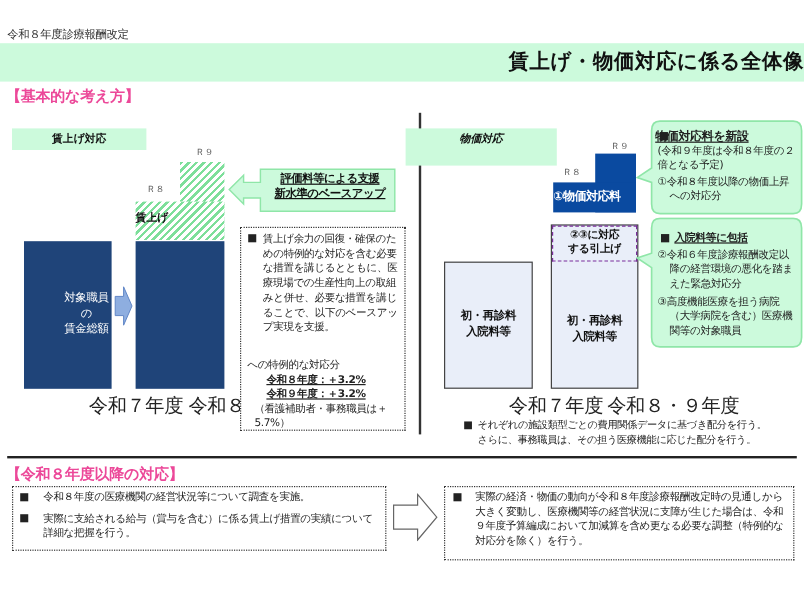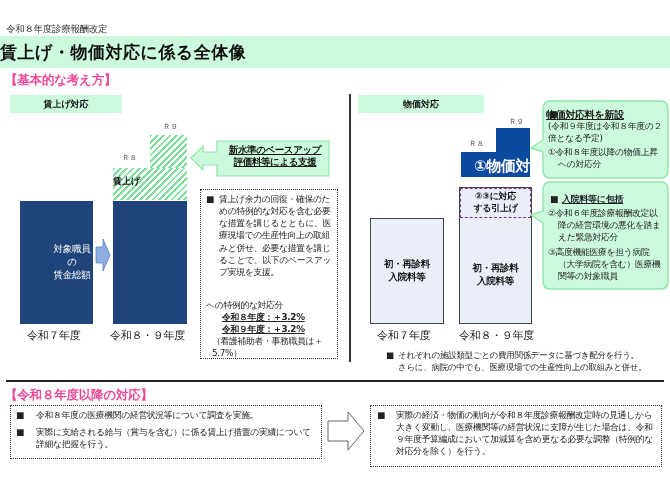--- a/index.html
+++ b/index.html
@@ -2,38 +2,38 @@
 <html><head>
 <meta charset="utf-8">
 <style>
   * { box-sizing: border-box; margin: 0; padding: 0; }
   html, body { width: 670px; height: 500px; background: #ffffff; overflow: hidden; }
   body { position: relative; font-family: "DejaVu Sans", "Liberation Sans", sans-serif; color: #222; }
   .abs { position: absolute; }
 
   .topline { left: 6px; top: 23px; font-size: 9.5px; color: #333; letter-spacing: -0.3px; }
   .title-bar { left: 0; top: 36px; width: 670px; height: 32px; background: #ccfadc; }
-  .title-text { left: 0; top: 36px; width: 670px; height: 32px; text-align: left; line-height: 32px; font-size: 17px; font-weight: bold; color: #111; letter-spacing: 0.5px; }
+  .title-text { left: 0; top: 36px; width: 670px; height: 32px; text-align: right; line-height: 32px; font-size: 17px; font-weight: bold; color: #111; letter-spacing: 0.5px; }
 
   .sec-heading { font-size: 12.5px; font-weight: bold; color: #ec4899; letter-spacing: -0.2px; }
 
-  .pill { background: #ccfadc; font-size: 9px; font-weight: bold; text-align: center; color: #111; }
+  .pill { background: #ccfadc; font-size: 9px; font-weight: bold; text-align: center; color: #111; margin-top: 12px; }
 
   .navy { background: #1f4479; }
   .blue { background: #0a4aa0; }
   .light { background: #e9eef9; border: 1.5px solid #444; }
 
   .bar-text { color: #fff; font-size: 9.5px; text-align: center; line-height: 1.35; letter-spacing: -0.3px; padding-left: 31px; }
   .dark-text { color: #111; font-size: 9.5px; font-weight: bold; text-align: center; line-height: 1.35; letter-spacing: -0.3px; }
 
   .hatch {
     background-image: repeating-linear-gradient(135deg, #7ddf9a 0 2px, #ffffff 2px 4.5px);
   }
 
-  .year-label { font-size: 11px; color: #222; letter-spacing: -0.3px; white-space: nowrap; }
+  .year-label { font-size: 16px; color: #222; letter-spacing: -0.3px; white-space: nowrap; margin-left: 47px; }
   .rlabel { font-size: 7.5px; color: #555; }
 
   .dotted-box { border: 1.2px dotted #333; background: #fff; }
   .small-text { font-size: 8.8px; line-height: 1.38; color: #222; letter-spacing: -0.3px; }
   .u-bold { font-weight: bold; text-decoration: underline; }
 
   .vline { background: #333; }
   .hline { background: #222; }
 </style>
 </head>
@@ -63,42 +63,42 @@
   <polygon points="1,9 8,9 8,1 15,17 8,33 8,25 1,25" fill="#8eaee0" stroke="#5c83c4" stroke-width="0.8"></polygon>
 </svg>
 
 <div class="abs year-label" style="left:27px; top:328px;">令和７年度</div>
 <div class="abs year-label" style="left:110px; top:328px;">令和８・９年度</div>
 
 <svg class="abs" style="left:190px; top:140px;" width="140" height="37" viewBox="0 0 140 37">
   <polygon points="1,18 13,6 13,12 27,12 27,1 139,1 139,36 27,36 27,25 13,25 13,30" fill="#ccfadc" stroke="#8fe6a8" stroke-width="1.2"></polygon>
 </svg>
 <div class="abs" style="left:220px; top:144px; width:110px; font-size:9.5px; font-weight:bold; text-decoration:underline; line-height:1.3; color:#111; text-align:center; letter-spacing:-0.4px;">
+  <div>評価料等による支援</div>
   <div>新水準のベースアップ</div>
-  <div>評価料等による支援</div>
 </div>
 
 <div class="abs dotted-box" style="left:200px; top:189px; width:138px; height:170px;"></div>
 <div class="abs small-text" style="left:206px; top:193px; width:10px;">■</div>
 <div class="abs small-text" style="left:219px; top:193px; width:116px;font-family:Liberation Serif, serif;">賃上げ余力の回復・確保のための特例的な対応を含む必要な措置を講じるとともに、医療現場での生産性向上の取組みと併せ、必要な措置を講じることで、以下のベースアップ実現を支援。</div>
 <div class="abs small-text" style="left:206px; top:299px; width:130px;">への特例的な対応分</div>
 <div class="abs small-text u-bold" style="left:222px; top:311px;">令和８年度：＋3.2%</div>
 <div class="abs small-text u-bold" style="left:222px; top:323px;">令和９年度：＋3.2%</div>
 <div class="abs small-text" style="left:212px; top:335px; width:120px;">（看護補助者・事務職員は＋5.7%）</div>
 
 <div class="abs vline" style="left:349px; top:94px; width:2px; height:268px;"></div>
 
-<div class="abs pill" style="left:358px; top:95px; width:126px; height:18px; line-height:18px;">物価対応</div>
+<div class="abs pill" style="left:338px; top:95px; width:126px; height:31px; line-height:18px;font-style:italic;">物価対応</div>
 
 <div class="abs rlabel" style="left:509px; top:117px;">Ｒ９</div>
 <div class="abs rlabel" style="left:469px; top:139px;">Ｒ８</div>
 
 <div class="abs blue" style="left:496px; top:128px; width:34px; height:49px;"></div>
 <div class="abs blue" style="left:461px; top:152px; width:69px; height:25px;"></div>
-<div class="abs" style="left:461px; top:157px; width:69px; color:#fff; font-size:15px; font-weight:bold; text-align:right; letter-spacing:-0.4px;">①物価対応料</div>
+<div class="abs" style="left:461px; top:157px; width:69px; color:#fff; font-size:10px; font-weight:bold; text-align:left; letter-spacing:-0.4px;">①物価対応料</div>
 
 <div class="abs light" style="left:370px; top:218px; width:74px; height:106px;"></div>
 <div class="abs dark-text" style="left:370px; top:258px; width:74px; white-space:pre-line;">初・再診料
 入院料等</div>
 
 <div class="abs light" style="left:459px; top:187px; width:73px; height:137px;"></div>
 <div class="abs" style="left:460px; top:188px; width:71px; height:30px; border:1.6px dashed #7a2d9c;"></div>
 <div class="abs dark-text" style="left:459px; top:190px; width:73px; white-space:pre-line; font-size:9px;">②③に対応
 する引上げ</div>
 <div class="abs dark-text" style="left:459px; top:262px; width:73px; white-space:pre-line;">初・再診料
@@ -118,21 +118,21 @@
 <svg class="abs" style="left:530px; top:181px;" width="140" height="110" viewBox="0 0 140 110">
   <path d="M20,1 H131 Q138,1 138,9 V100 Q138,108 131,108 H20 Q13,108 13,100 V42 L1,34 L13,30 V9 Q13,1 20,1 Z" fill="#ccfadc" stroke="#8fe6a8" stroke-width="1.4"></path>
 </svg>
 <div class="abs small-text" style="left:550px; top:193px; font-size:9px;">■</div>
 <div class="abs small-text u-bold" style="left:562px; top:193px; font-size:9px;">入院料等に包括</div>
 <div class="abs small-text" style="left:548px; top:207px; width:118px; padding-left:10px; text-indent:-10px;">②令和６年度診療報酬改定以降の経営環境の悪化を踏まえた緊急対応分</div>
 <div class="abs small-text" style="left:548px; top:246px; width:118px; padding-left:10px; text-indent:-10px;">③高度機能医療を担う病院（大学病院を含む）医療機関等の対象職員</div>
 
 <div class="abs small-text" style="left:386px; top:350px; font-size:8.5px;">■</div>
 <div class="abs small-text" style="left:398px; top:350px; font-size:8.5px; white-space:nowrap;">それぞれの施設類型ごとの費用関係データに基づき配分を行う。</div>
-<div class="abs small-text" style="left:398px; top:362px; font-size:8.5px; white-space:nowrap;">さらに、病院の中でも、医療現場での生産性向上の取組みと併せ。</div>
+<div class="abs small-text" style="left:398px; top:362px; font-size:8.5px; white-space:nowrap;">さらに、事務職員は、その担う医療機能に応じた配分を行う。</div>
 
 <div class="abs hline" style="left:6px; top:380px; width:658px; height:2px;"></div>
 
 <div class="abs sec-heading" style="left:5px; top:387px;">【令和８年度以降の対応】</div>
 
 <div class="abs dotted-box" style="left:10px; top:405px; width:312px; height:54px;"></div>
 <div class="abs small-text" style="left:16px; top:409px;">■</div>
 <div class="abs small-text" style="left:36px; top:409px; width:280px;">令和８年度の医療機関の経営状況等について調査を実施。</div>
 <div class="abs small-text" style="left:16px; top:426px;">■</div>
 <div class="abs small-text" style="left:36px; top:426px; width:280px;font-family:Liberation Serif, serif;">実際に支給される給与（賞与を含む）に係る賃上げ措置の実績について詳細な把握を行う。</div>

